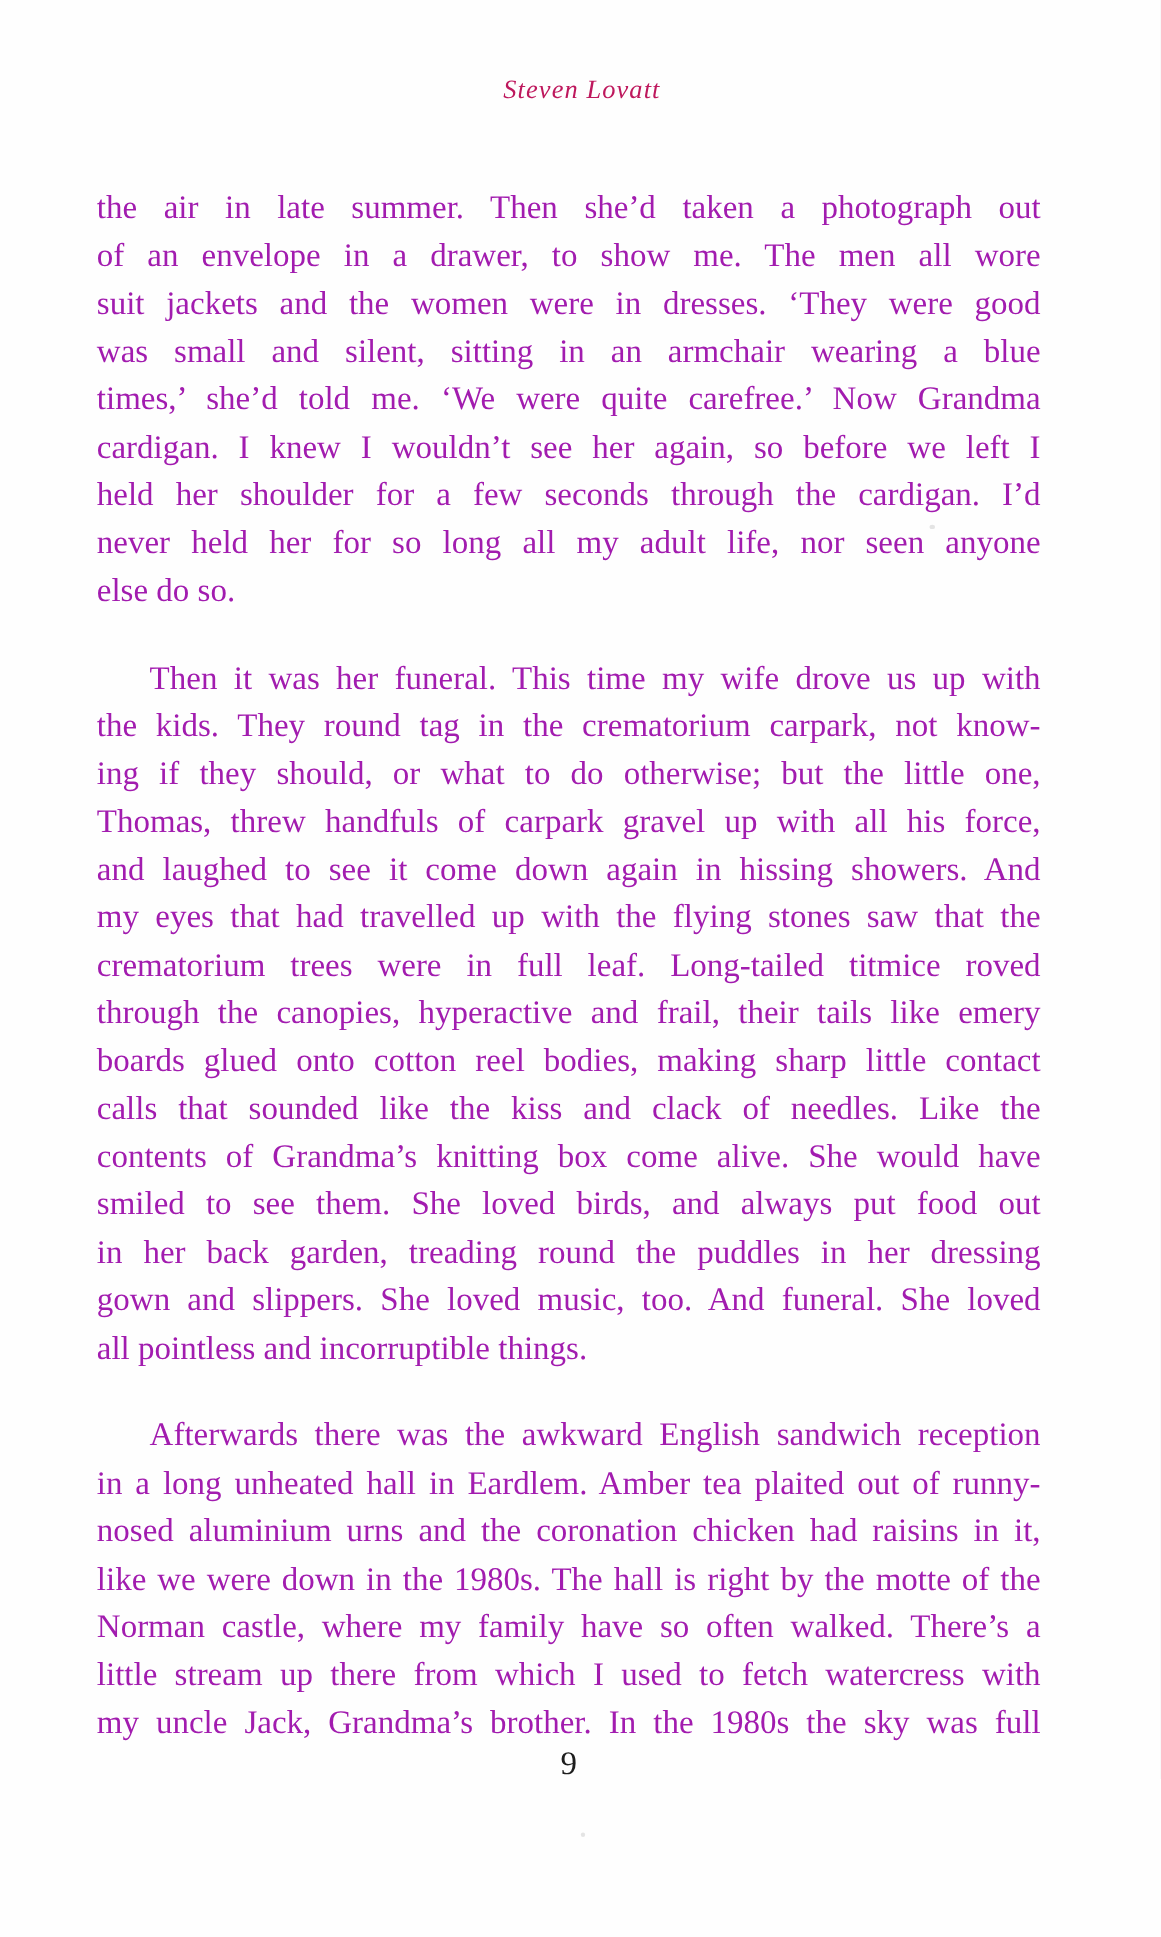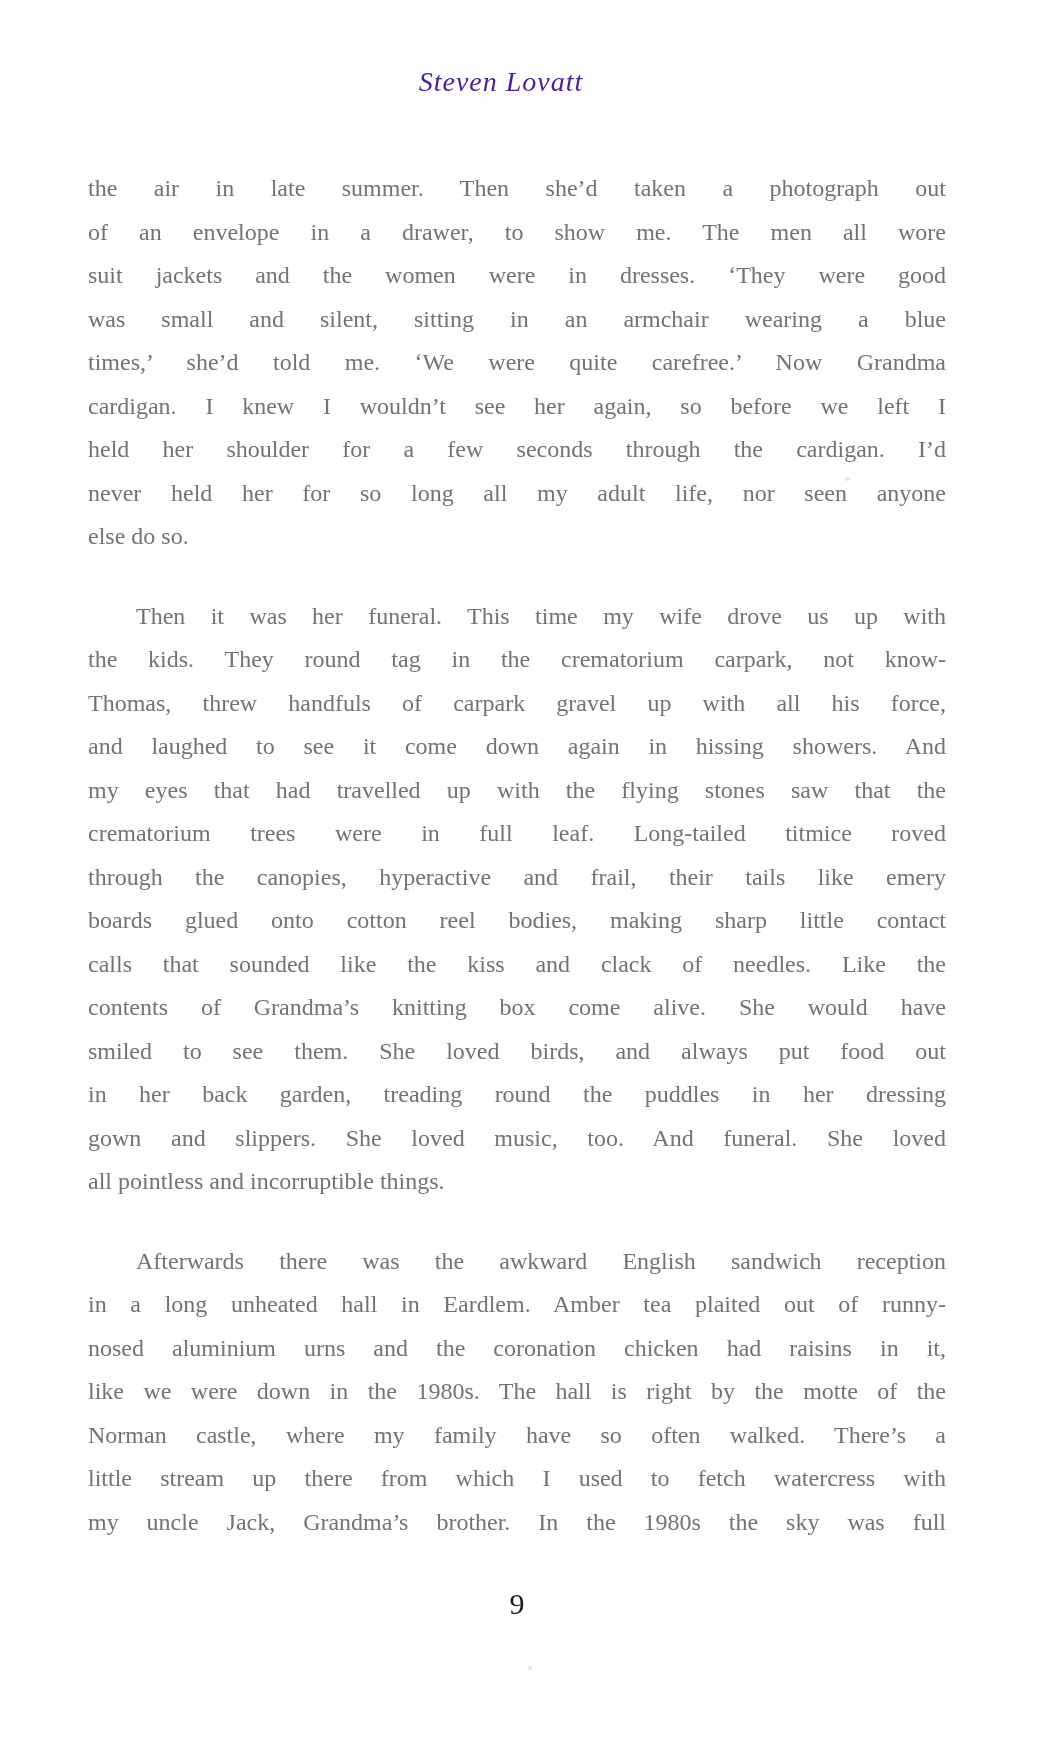--- a/index.html
+++ b/index.html
@@ -13,36 +13,36 @@
     height: 1761px;
     background: #fefefe;
     color: #1b1b1b;
     font-family: "Liberation Serif", "DejaVu Serif", serif;
     overflow: hidden;
     -webkit-font-smoothing: antialiased;
   }
   .running-header {
     position: absolute;
     top: 64px;
-    left: 72px;
+    left: 100px;
     width: 858px;
     text-align: center;
     font-style: italic;
-    font-size: 28px;
+    font-size: 24px;
     letter-spacing: 1px;
     line-height: 36px;
-    color: #4c1d95;
+    color: #be185d;
   }
   .text-block {
     position: absolute;
     top: 167px;
     left: 88px;
     width: 858px;
-    font-size: 24px;
-    color: #737373;
+    font-size: 30px;
+    color: #a21caf;
   }
   .para {
     margin: 0;
     padding: 0;
   }
   .line {
     height: 43.5px;
     line-height: 43.5px;
     text-align: justify;
     text-align-last: justify;
@@ -88,20 +88,21 @@
         <div class="line">was small and silent, sitting in an armchair wearing a blue</div>
         <div class="line">times,’ she’d told me. ‘We were quite carefree.’ Now Grandma</div>
         <div class="line">cardigan. I knew I wouldn’t see her again, so before we left I</div>
         <div class="line">held her shoulder for a few seconds through the cardigan. I’d</div>
         <div class="line">never held her for so long all my adult life, nor seen anyone</div>
         <div class="line last-left">else do so.</div>
       </div>
       <div class="para">
         <div class="line first-indented">Then it was her funeral. This time my wife drove us up with</div>
         <div class="line">the kids. They round tag in the crematorium carpark, not know-</div>
+        <div class="line">ing if they should, or what to do otherwise; but the little one,</div>
         <div class="line">Thomas, threw handfuls of carpark gravel up with all his force,</div>
         <div class="line">and laughed to see it come down again in hissing showers. And</div>
         <div class="line">my eyes that had travelled up with the flying stones saw that the</div>
         <div class="line">crematorium trees were in full leaf. Long-tailed titmice roved</div>
         <div class="line">through the canopies, hyperactive and frail, their tails like emery</div>
         <div class="line">boards glued onto cotton reel bodies, making sharp little contact</div>
         <div class="line">calls that sounded like the kiss and clack of needles. Like the</div>
         <div class="line">contents of Grandma’s knitting box come alive. She would have</div>
         <div class="line">smiled to see them. She loved birds, and always put food out</div>
         <div class="line">in her back garden, treading round the puddles in her dressing</div>

